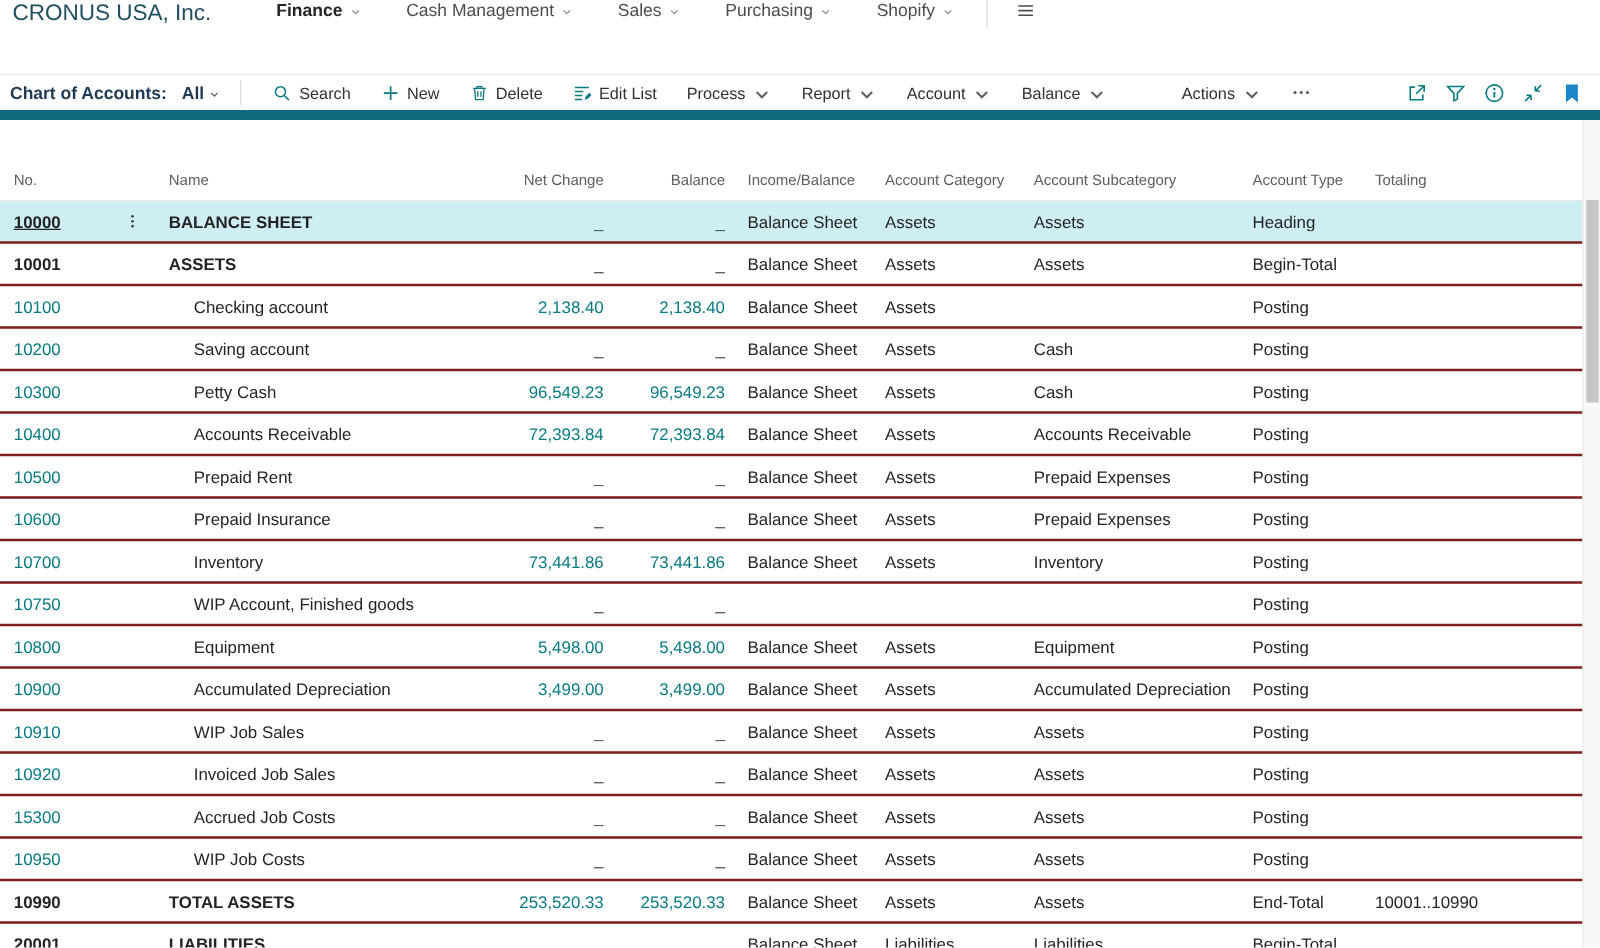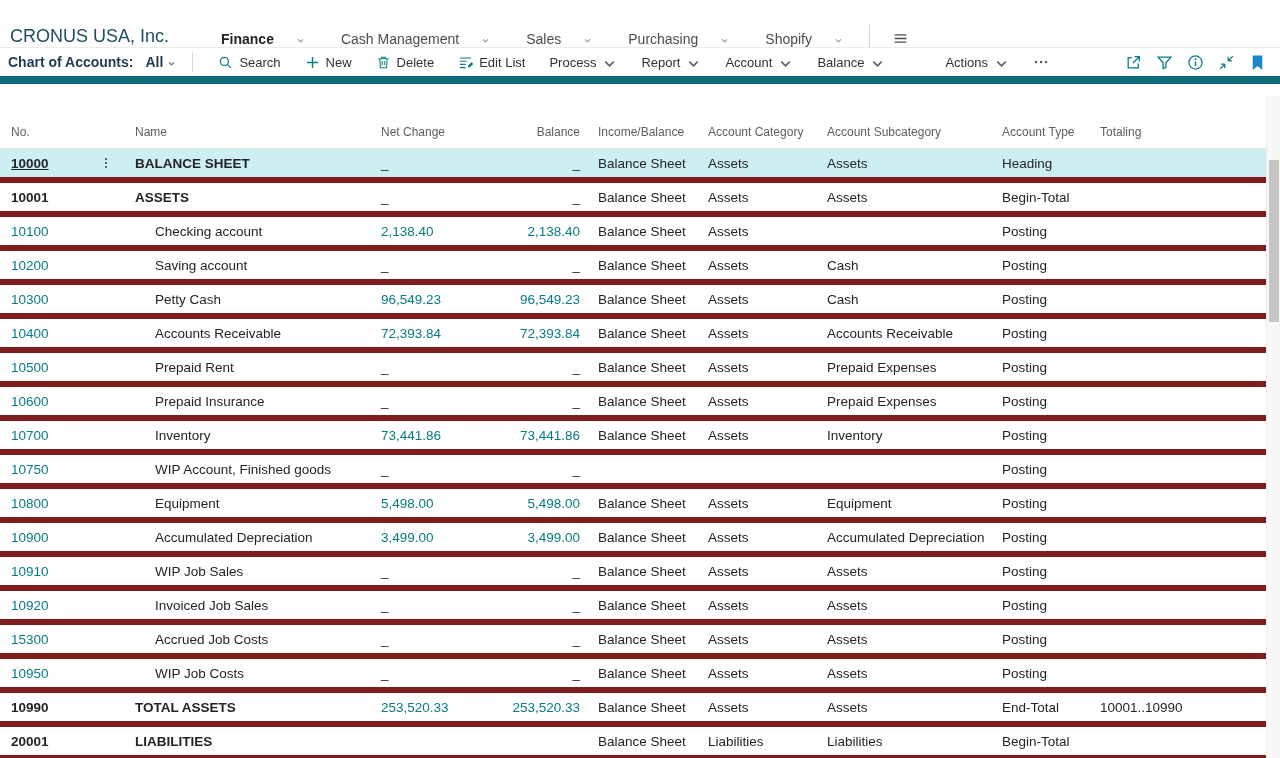--- a/index.html
+++ b/index.html
@@ -4,24 +4,24 @@
 <style>
   *{box-sizing:border-box;margin:0;padding:0}
   html,body{width:1280px;height:758px}
   body{overflow:hidden;background:#fff;color:#242424;position:relative;
        font-family:"Liberation Sans","DejaVu Sans",sans-serif;font-size:14px}
   button{font:inherit;background:none;border:none;color:inherit;cursor:pointer;padding:0;text-align:left}
   .icon{display:inline-flex;align-items:center;justify-content:center;line-height:0}
   .icon svg{width:1em;height:1em}
 
   
-  .topbar{height:48px;display:flex;align-items:flex-end;padding:0 18px 0 10px;border-bottom:1px solid #ebebeb}
+  .topbar{height:60px;display:flex;align-items:flex-start;padding:0 18px 0 10px;border-bottom:1px solid #ebebeb}
   .company{font-size:18px;color:var(--title-text,#1f4e5f);margin-right:52px;white-space:nowrap}
   .top-nav{display:flex;align-items:center;gap:36px}
-  .nav-item{display:flex;align-items:center;gap:22px;color:#4c4c4c;white-space:nowrap}
+  .nav-item{display:flex;align-items:center;gap:6px;color:#4c4c4c;white-space:nowrap}
   .nav-item .chev,.view-filter .chev,.rb .chev{font-size:9px;color:#8f8f8f;margin-top:2px}
   .nav-item.active .lbl{font-weight:700;color:#242424}
   .tb-div{width:1px;height:22px;background:#d9d9d9;margin:0 22px 0 26px}
   .hamburger{color:#4c4c4c;font-size:17px}
 
   
   .ribbon{height:28px;display:flex;align-items:center;padding:0 14px 0 8px}
   .page-title{font-weight:700;font-size:14px;color:#1f3a54;white-space:nowrap}
   .view-filter{display:flex;align-items:center;gap:4px;margin-left:12px;font-weight:600;color:#1f3a54}
   .view-filter .chev{color:#616161}
@@ -35,26 +35,26 @@
   .ribbon-right{margin-left:auto;display:flex;align-items:center;gap:14px}
   .rib-ico{color:var(--accent,#077b82);display:inline-flex;line-height:0}
   .rib-ico svg{width:17px;height:17px}
   .rib-ico.bookmark{color:var(--bookmark,#1a86c8)}
   .band{height:8px;background:var(--band,#0e6a78)}
 
   
   .table{margin-top:31px;position:relative}
   .gridrow{display:grid;grid-template-columns:121px 252px 110px 105px 110px 119px 175px 98px 1fr;align-items:center;height:34px}
   .hrow{color:var(--header-text,#605e5c);font-size:12px;border-bottom:1px solid #e8e8e8}
-  .row{font-size:13.5px;border-bottom:6px solid #7f1d1d}
+  .row{font-size:13.5px;border-bottom:2px solid #7f1d1d}
   .row.selected{background:var(--selection-bg,#cdeef3)}
   .cell{padding:0 8px;white-space:nowrap;overflow:hidden}
   .c-no{padding-left:11px;position:relative}
   .c-name{padding-left:14px}
-  .c-net{padding-right:0}
+  .c-net{text-align:right;padding-right:0}
   .c-bal{text-align:right;padding-right:8px}
   .c-ib,.c-cat,.c-sub,.c-type,.c-tot{padding-left:10px}
   .lnk{color:var(--accent,#077b82);text-decoration:none;cursor:pointer}
   .no-link{color:var(--accent,#077b82);text-decoration:none;cursor:pointer}
   .bold .no-link{color:#242424;font-weight:700}
   .bold .c-name{font-weight:700}
   .selected .no-link{text-decoration:underline}
   .blank{color:#242424}
   .kebab{position:absolute;right:8px;top:50%;transform:translateY(-50%);font-size:14px;color:#424242;cursor:pointer}
 

